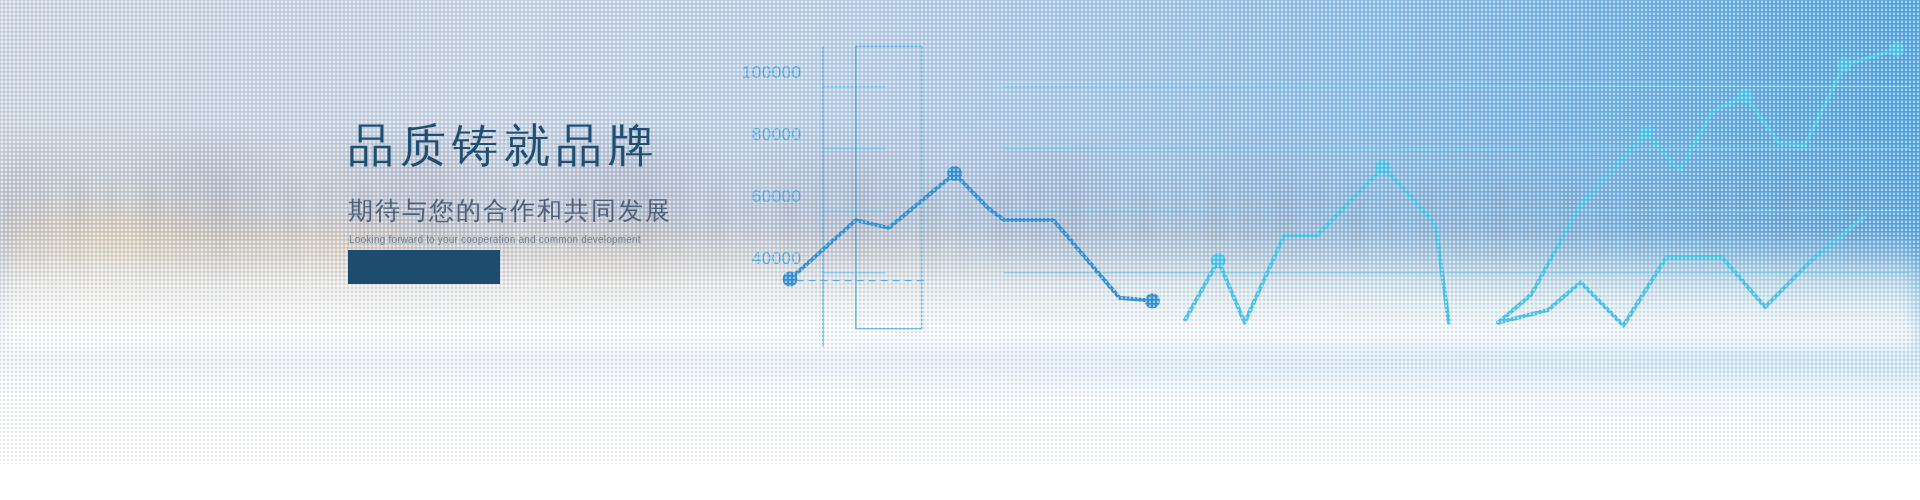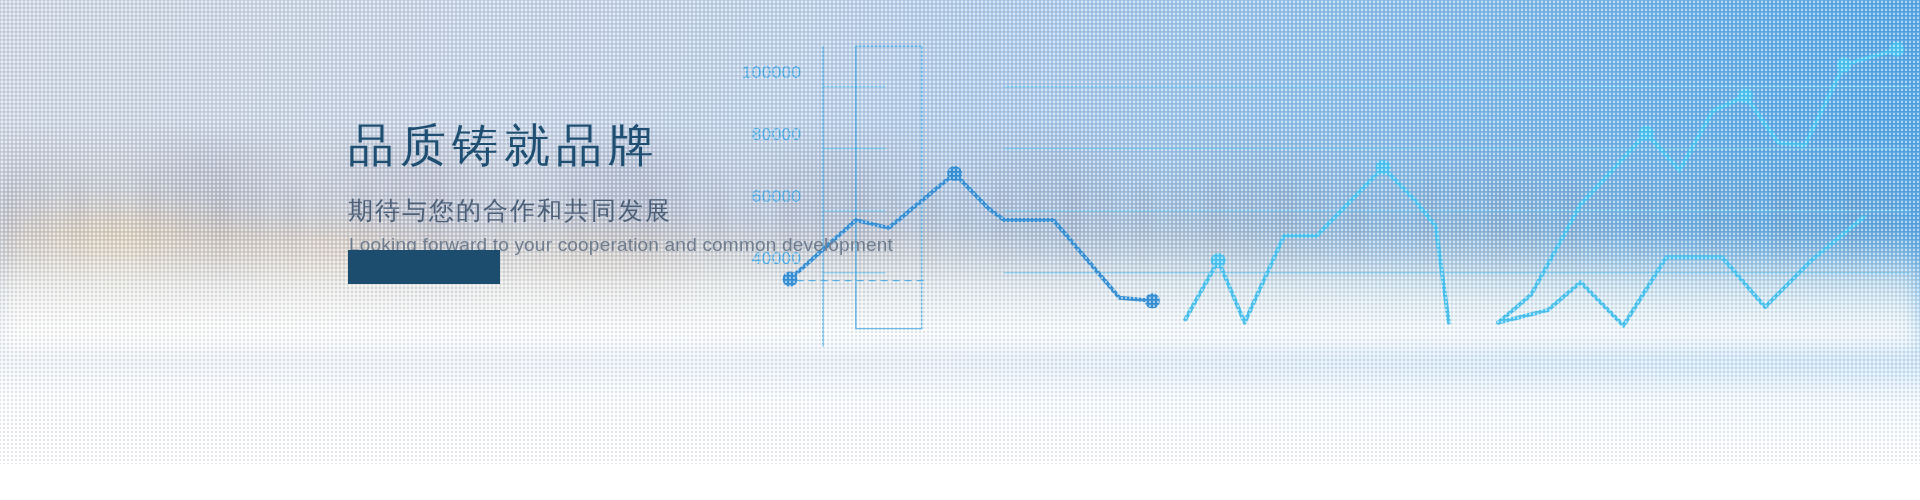--- a/index.html
+++ b/index.html
@@ -104,21 +104,21 @@
     font-size:46px;letter-spacing:6px;line-height:1;
     color:#1e4f72;font-weight:400;margin:0;white-space:nowrap;
   }
   .subhead{
     margin:30px 0 0 0;
     font-size:25px;letter-spacing:2px;line-height:1;
     color:#4b5f78;font-weight:300;white-space:nowrap;
   }
   .subhead-en{
     margin:12px 0 0 1px;
-    font-size:19px;letter-spacing:0.2px;line-height:1;
+    font-size:10px;letter-spacing:0.2px;line-height:1;
     color:#6d7c8e;font-weight:400;white-space:nowrap;
   }
   .cta{
     position:absolute;left:348px;top:250px;
     width:152px;height:34px;
     background:#1d4d6e;border:0;padding:0;
     color:#eaf2f8;font-size:14px;letter-spacing:1px;
     font-family:"Liberation Sans",sans-serif;
     cursor:pointer;display:block;
   }

